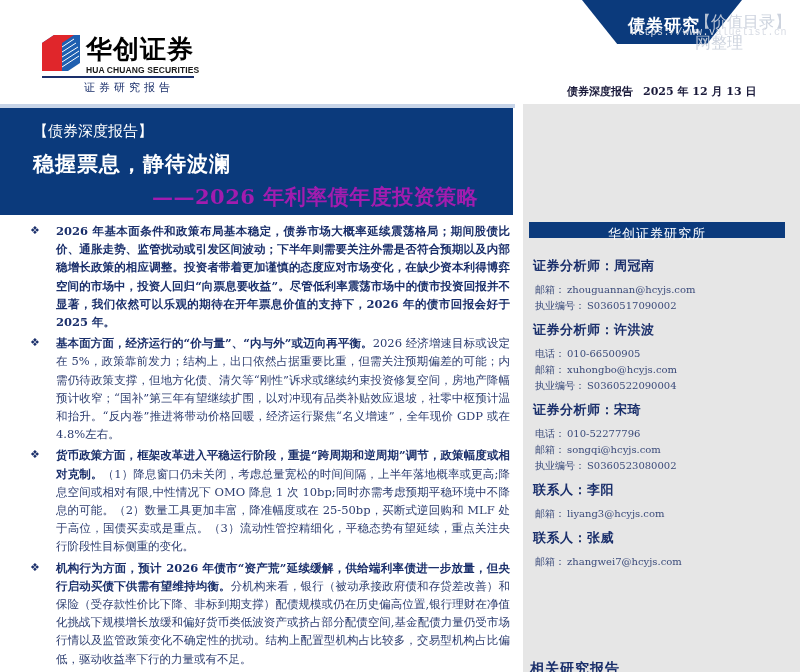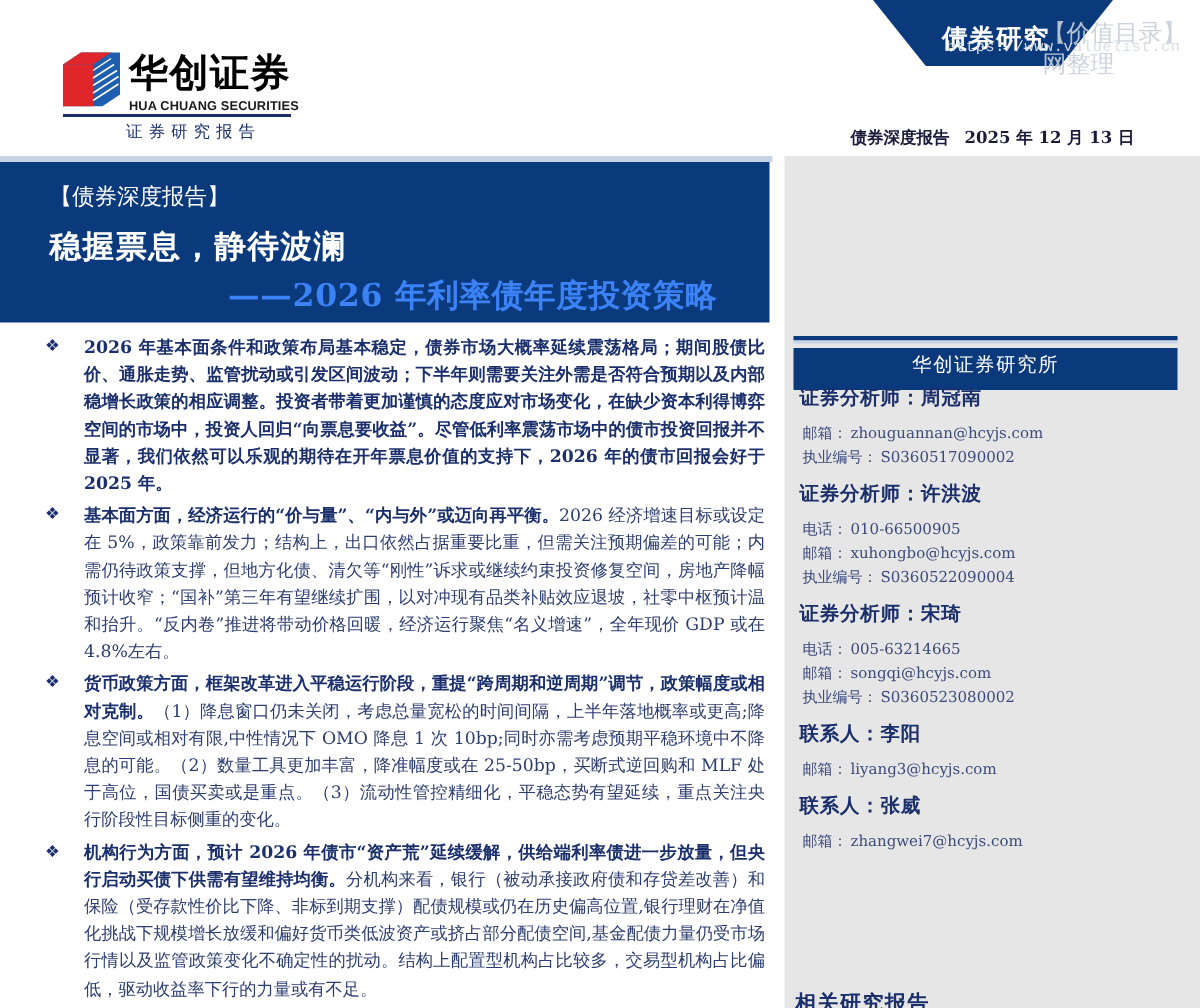--- a/index.html
+++ b/index.html
@@ -26,27 +26,27 @@
 
   .doc-meta { left:567px; top:84px; font-size:11px; font-weight:bold; color:#1a1a3a; white-space:nowrap; }
   .doc-meta span { margin-right:10px; }
 
   .top-line { left:0; top:104px; width:515px; height:4px; background:#c7d4e8; }
 
   
   .banner { left:0; top:108px; width:513px; height:107px; background:#0b3a7c; }
   .banner-tag { left:33px; top:122px; color:#fff; font-size:15px; }
   .banner-title { left:33px; top:150px; color:#fff; font-size:21px; font-weight:bold; letter-spacing:1px; }
-  .banner-sub { left:152px; top:183px; color:#3b82f6; font-size:21px; font-weight:bold; letter-spacing:0.5px;text-align:center; }
+  .banner-sub { left:152px; top:183px; color:#a21caf; font-size:21px; font-weight:bold; letter-spacing:0.5px;text-align:center; }
 
   
   .side { left:523px; top:104px; width:277px; height:568px; background:#e6e6e6; }
   .side-top-line { left:529px; top:224px; width:256px; height:3px; background:#0b3a7c; }
   .side-top-line2 { left:529px; top:227px; width:256px; height:2px; background:#c7d4e8; }
-  .side-head { left:529px; top:232px; width:256px; height:28px; background:#0b3a7c; color:#fff;
+  .side-head { left:529px; top:222px; width:256px; height:16px; background:#0b3a7c; color:#fff;
                font-size:13px; text-align:center; line-height:23px; letter-spacing:1px; }
   .analysts { left:533px; top:258px; width:250px; }
   .analyst-name { font-size:13px; font-weight:bold; color:#1a2f6b; line-height:16px; margin:0 0 8px 0; letter-spacing:0.5px; }
   .analyst-line { font-size:10px; color:#3a4a7a; line-height:16px; margin-left:2px; }
   .analyst-line .k { margin-right:2px; }
   .analyst-block { margin-bottom:8px; }
   .related { left:530px; top:660px; font-size:14px; font-weight:bold; color:#1a2f6b; letter-spacing:1px; }
 
   
   .body { left:30px; top:222px; width:480px; }
@@ -105,21 +105,21 @@
     <div class="analyst-line"><span class="k">执业编号：</span><span>S0360517090002</span></div>
   </div>
   <div class="analyst-block">
     <div class="analyst-name"><span>证券分析师：</span><span>许洪波</span></div>
     <div class="analyst-line"><span class="k">电话：</span><span>010-66500905</span></div>
     <div class="analyst-line"><span class="k">邮箱：</span><span>xuhongbo@hcyjs.com</span></div>
     <div class="analyst-line"><span class="k">执业编号：</span><span>S0360522090004</span></div>
   </div>
   <div class="analyst-block">
     <div class="analyst-name"><span>证券分析师：</span><span>宋琦</span></div>
-    <div class="analyst-line"><span class="k">电话：</span><span>005-63214665</span></div>
+    <div class="analyst-line"><span class="k">电话：</span><span>010-52277796</span></div>
     <div class="analyst-line"><span class="k">邮箱：</span><span>songqi@hcyjs.com</span></div>
     <div class="analyst-line"><span class="k">执业编号：</span><span>S0360523080002</span></div>
   </div>
   <div class="analyst-block">
     <div class="analyst-name"><span>联系人：</span><span>李阳</span></div>
     <div class="analyst-line"><span class="k">邮箱：</span><span>liyang3@hcyjs.com</span></div>
   </div>
   <div class="analyst-block">
     <div class="analyst-name"><span>联系人：</span><span>张威</span></div>
     <div class="analyst-line"><span class="k">邮箱：</span><span>zhangwei7@hcyjs.com</span></div>

